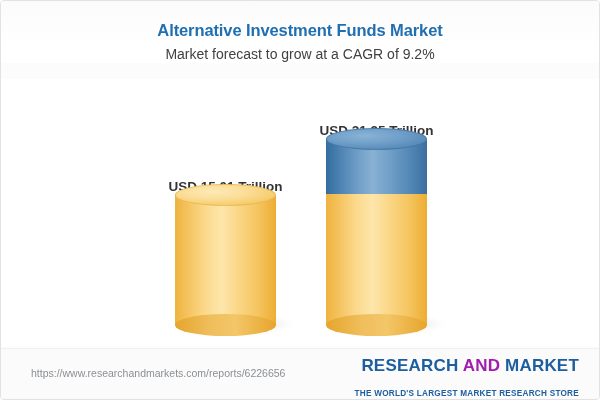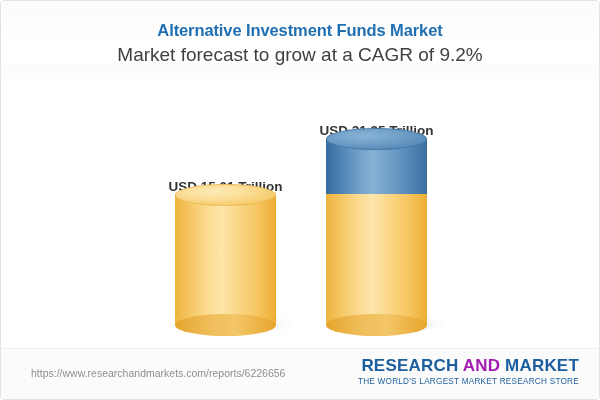--- a/index.html
+++ b/index.html
@@ -36,21 +36,21 @@
   .chart-title {
     margin: 0;
     font-size: 16.5px;
     font-weight: bold;
     color: #1f6fb2;
     letter-spacing: -0.1px;
     line-height: 20px;
   }
   .chart-subtitle {
     margin: 6px 0 0 0;
-    font-size: 19px;
+    font-size: 14px;
     font-weight: normal;
     color: #414141;
     line-height: 17px;
   }
 
   
   .plot {
     position: absolute;
     left: 0; right: 0;
     top: 78px;
@@ -220,23 +220,23 @@
   .brand-name {
     font-size: 17px;
     font-weight: bold;
     letter-spacing: 0.2px;
     line-height: 20px;
     white-space: nowrap;
   }
   .brand-name .w1, .brand-name .w3 { color: #1c5e9e; }
   .brand-name .w2 { color: #a21caf; }
   .brand-tag {
-    margin-top: 1px;
+    margin-top: 13px;
     font-size: 8.2px;
-    font-weight: normal;
+    font-weight: bold;
     letter-spacing: 0.25px;
     color: #1c5e9e;
     line-height: 10px;
     white-space: nowrap;
   }
 </style>
 </head>
 <body>
 
 <div class="infographic">

